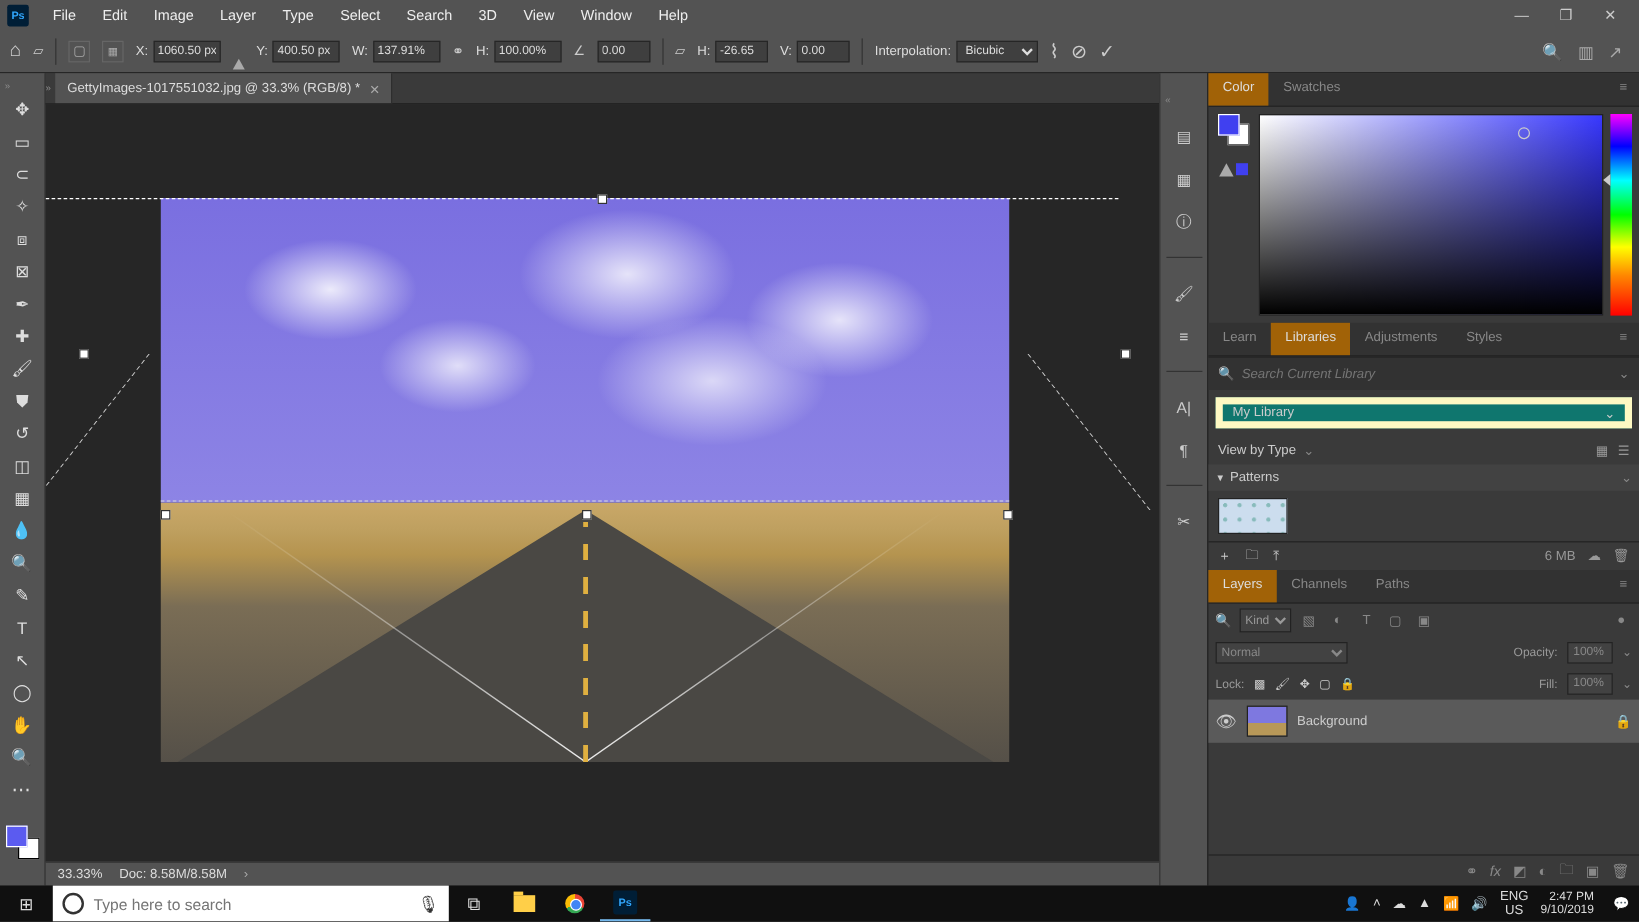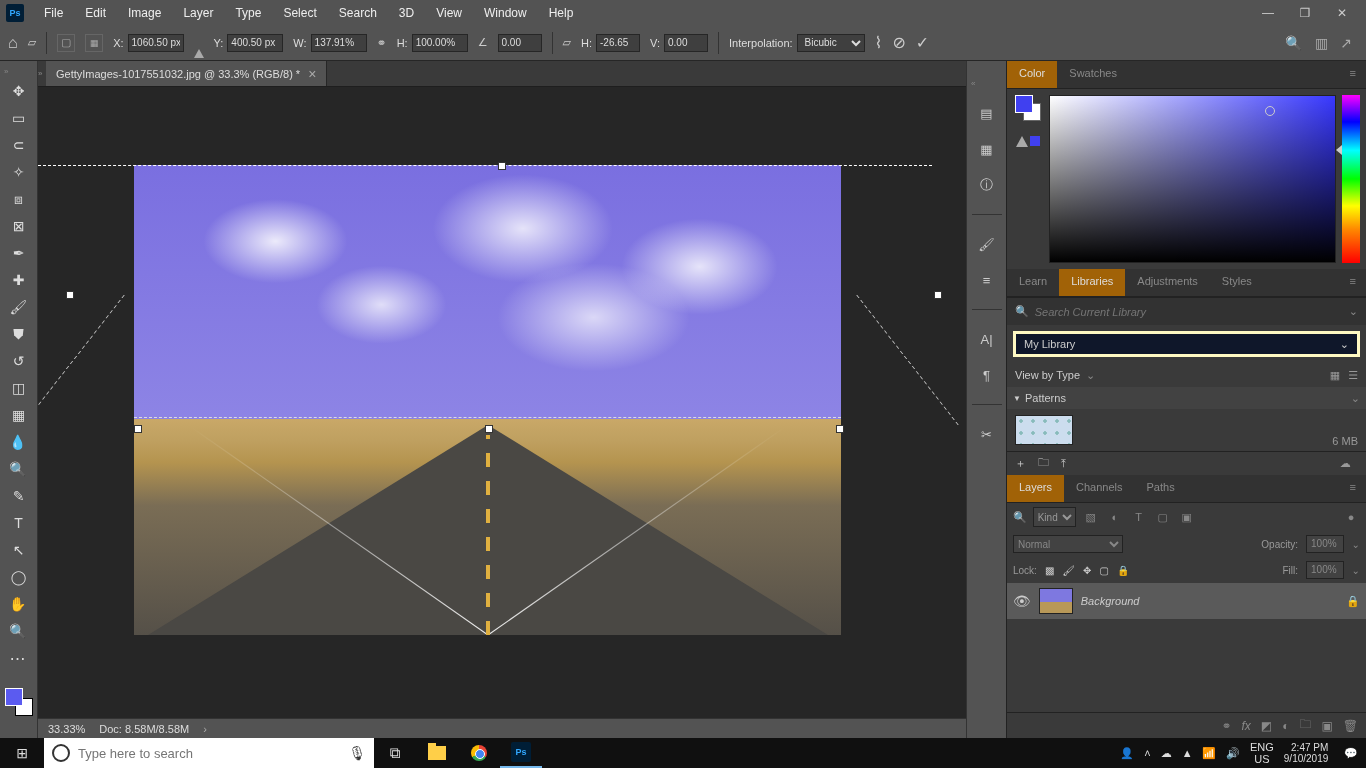--- a/index.html
+++ b/index.html
@@ -82,32 +82,32 @@
 .cs-warning { width:12px; height:12px; border-left:6px solid transparent; border-right:6px solid transparent; border-bottom:11px solid #aaa; }
 .color-field { flex:1; position:relative; background: linear-gradient(to top, #000, rgba(0,0,0,0)), linear-gradient(to right, #fff, #3838ff); border:1px solid #222; }
 .color-field .ring { width:10px; height:10px; border:1px solid #ccc; border-radius:50%; position:absolute; top:10px; right:60px; }
 .hue-strip { width: 18px; background: linear-gradient(to bottom,#f0f,#00f 16%,#0ff 33%,#0f0 50%,#ff0 66%,#f80 80%,#f00 100%); }
 .hs-arrow { position:absolute; left:-6px; top:50px; width:0; height:0; border-top:5px solid transparent; border-bottom:5px solid transparent; border-right:6px solid #ccc; }
 
 
 .lib-body { flex-shrink:0; }
 .lib-search { display:flex; align-items:center; height:28px; background:#323232; padding:0 8px; gap:6px; border-top:1px solid #222; }
 .lib-search input { background:none; border:none; color:#999; font-size:11px; flex:1; outline:none; font-style: italic;}
-.lib-select { display:flex; align-items:center; justify-content:space-between; height:26px; background:#0f172a; margin:6px; padding:0 8px; border:3px solid #fef9c3; font-size:11px; }
+.lib-select { display:flex; align-items:center; justify-content:space-between; height:26px; background:#0f766e; margin:6px; padding:0 8px; border:6px solid #fef9c3; font-size:11px; }
 .lib-view { display:flex; align-items:center; height:24px; padding:0 8px; gap:6px; font-size:11px; }
 .lib-view .view-icons { margin-left:auto; display:flex; gap:8px; color:#999; }
 .lib-section-hdr { display:flex; align-items:center; height:22px; background:#424242; padding:0 6px; font-size:11px; }
 .lib-section-hdr .tri { margin-right:4px; font-size:8px; }
 .lib-pattern { width:58px; height:30px; margin:6px 8px; background:
   radial-gradient(circle at 5px 5px, #8bb 1.5px, transparent 2px),
   radial-gradient(circle at 15px 5px, #8bb 1.5px, transparent 2px),
   radial-gradient(circle at 25px 5px, #8bb 1.5px, transparent 2px),
   #cde; background-size: 12px 12px; border:1px solid #222; }
 .lib-footer { display:flex; align-items:center; height:24px; padding:0 8px; gap:12px; border-top:1px solid #222; }
-.lib-footer .ri { margin-left:auto; display:flex; gap:10px; color:#999; align-items:center;flex-direction:column; }
+.lib-footer .ri { margin-left:auto; display:flex; gap:10px; color:#999; align-items:center; }
 
 
 .layers-body { flex:1; display:flex; flex-direction:column; }
 .layers-filter { display:flex; align-items:center; height:28px; padding:0 6px; gap:6px; }
 .layers-filter select { background:#424242; border:1px solid #222; color:#999; font-size:10px; height:20px; }
 .layers-filter .fi { width:18px; height:18px; display:flex; align-items:center; justify-content:center; color:#888; font-size:11px; }
 .layers-row { display:flex; align-items:center; height:26px; padding:0 6px; gap:8px; font-size:10px; }
 .layers-row label { color:#999; }
 .layers-row select, .layers-row .drop { background:#424242; border:1px solid #222; color:#888; font-size:10px; height:18px; }
 .layers-row .drop { padding:2px 6px 2px 4px; }
@@ -394,21 +394,21 @@
         <span class="fi">✥</span>
         <span class="fi">▢</span>
         <span class="fi">🔒</span>
         <label style="margin-left:auto;">Fill:</label>
         <span class="drop">100%</span>
         <span style="color:#888;">⌄</span>
       </div>
       <div class="layer-item">
         <span class="eye">👁</span>
         <div class="thumb"></div>
-        <span style="font-style:italic;">Background</span>
+        <span style="">Background</span>
         <span class="lockic">🔒</span>
       </div>
       <div class="layers-buttons">
         <span>⚭</span>
         <span style="font-style:italic;">fx</span>
         <span>◩</span>
         <span>◐</span>
         <span>🗀</span>
         <span>▣</span>
         <span>🗑</span>

